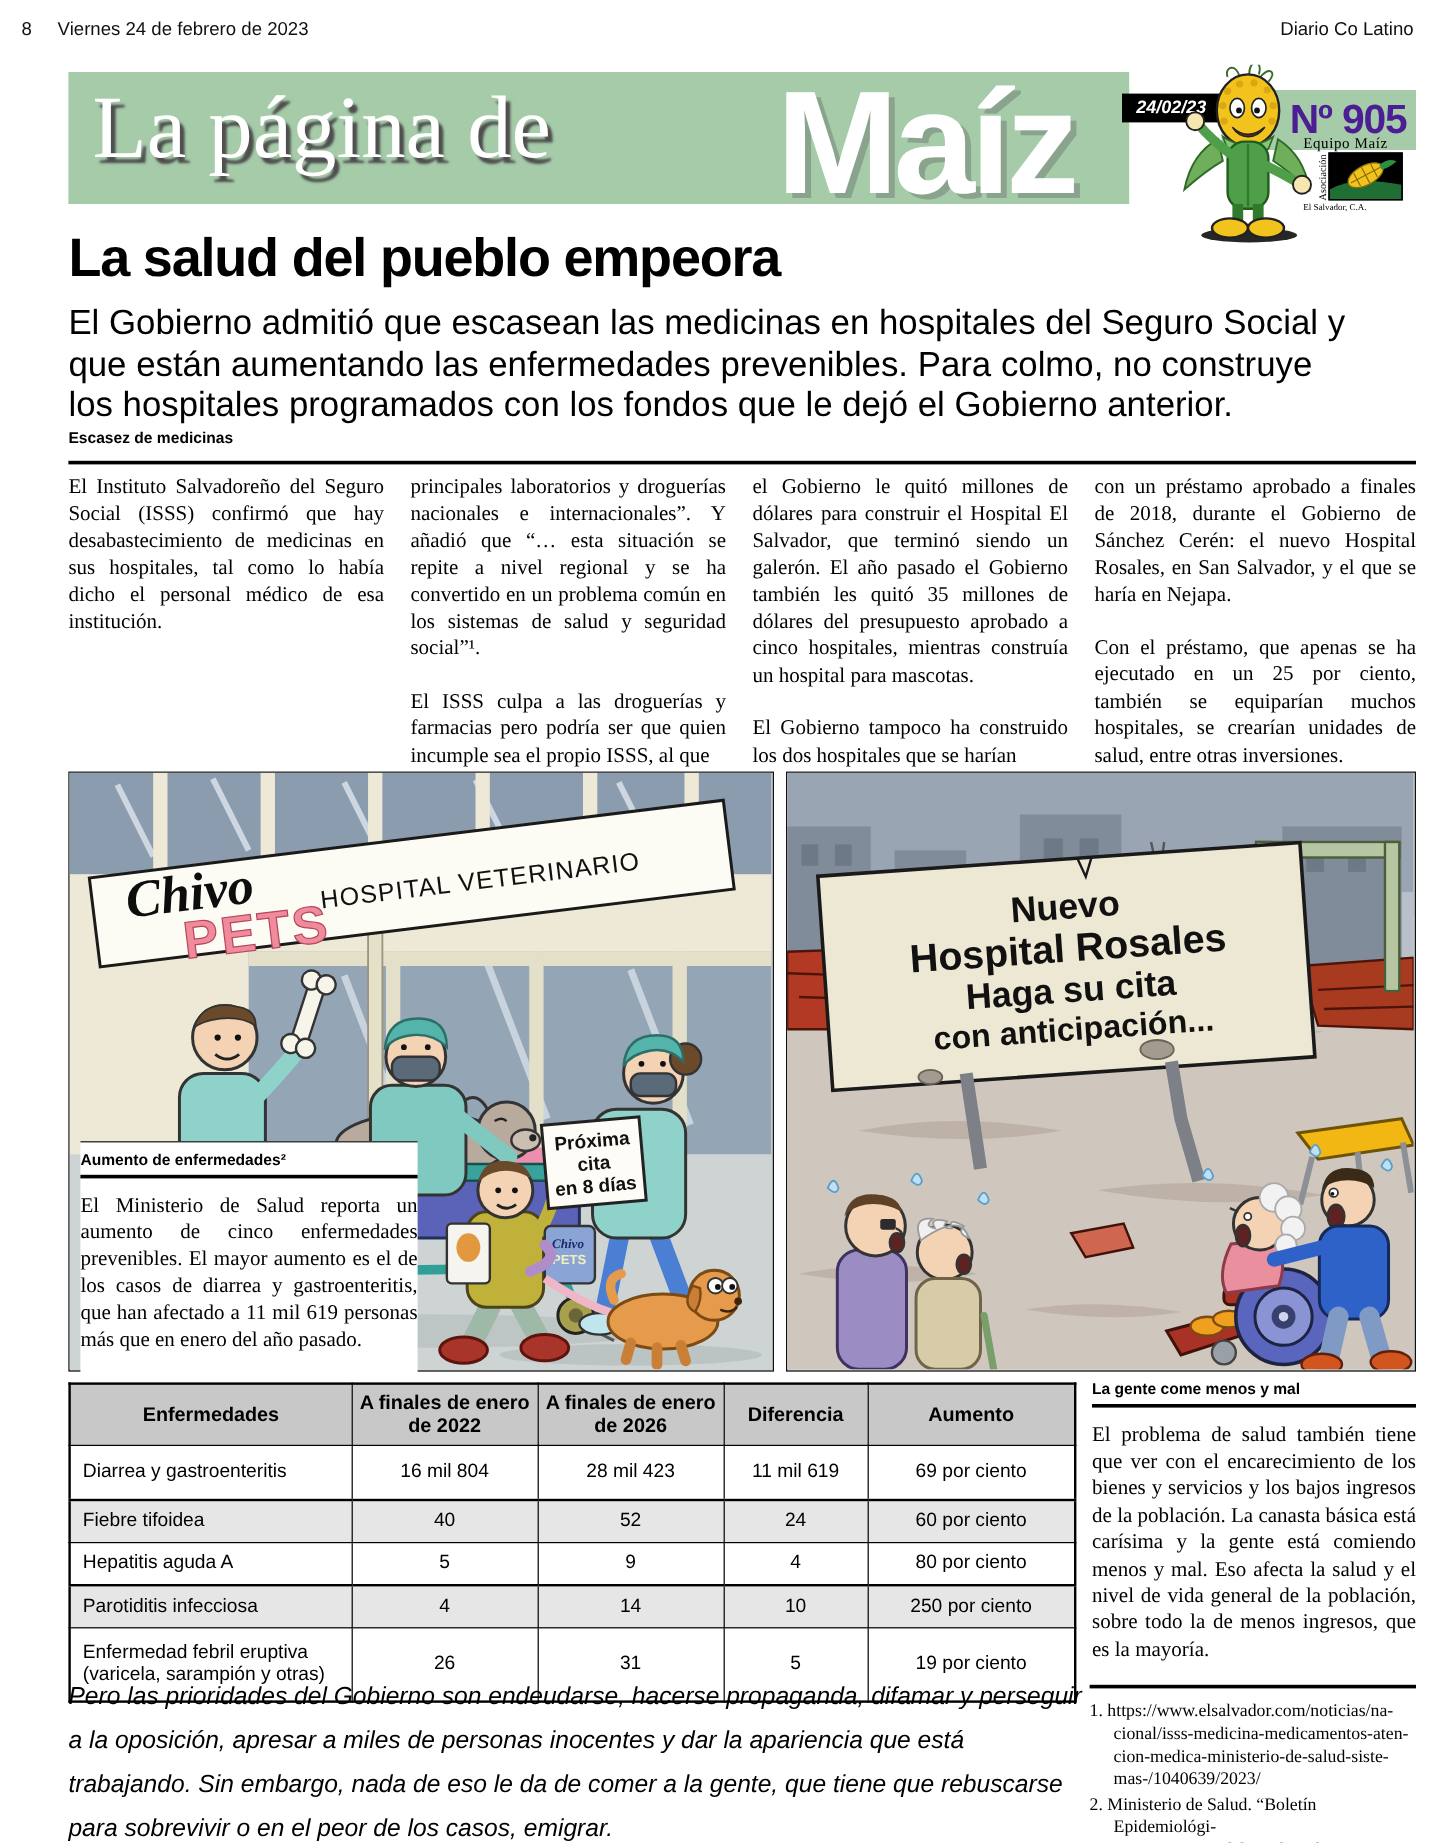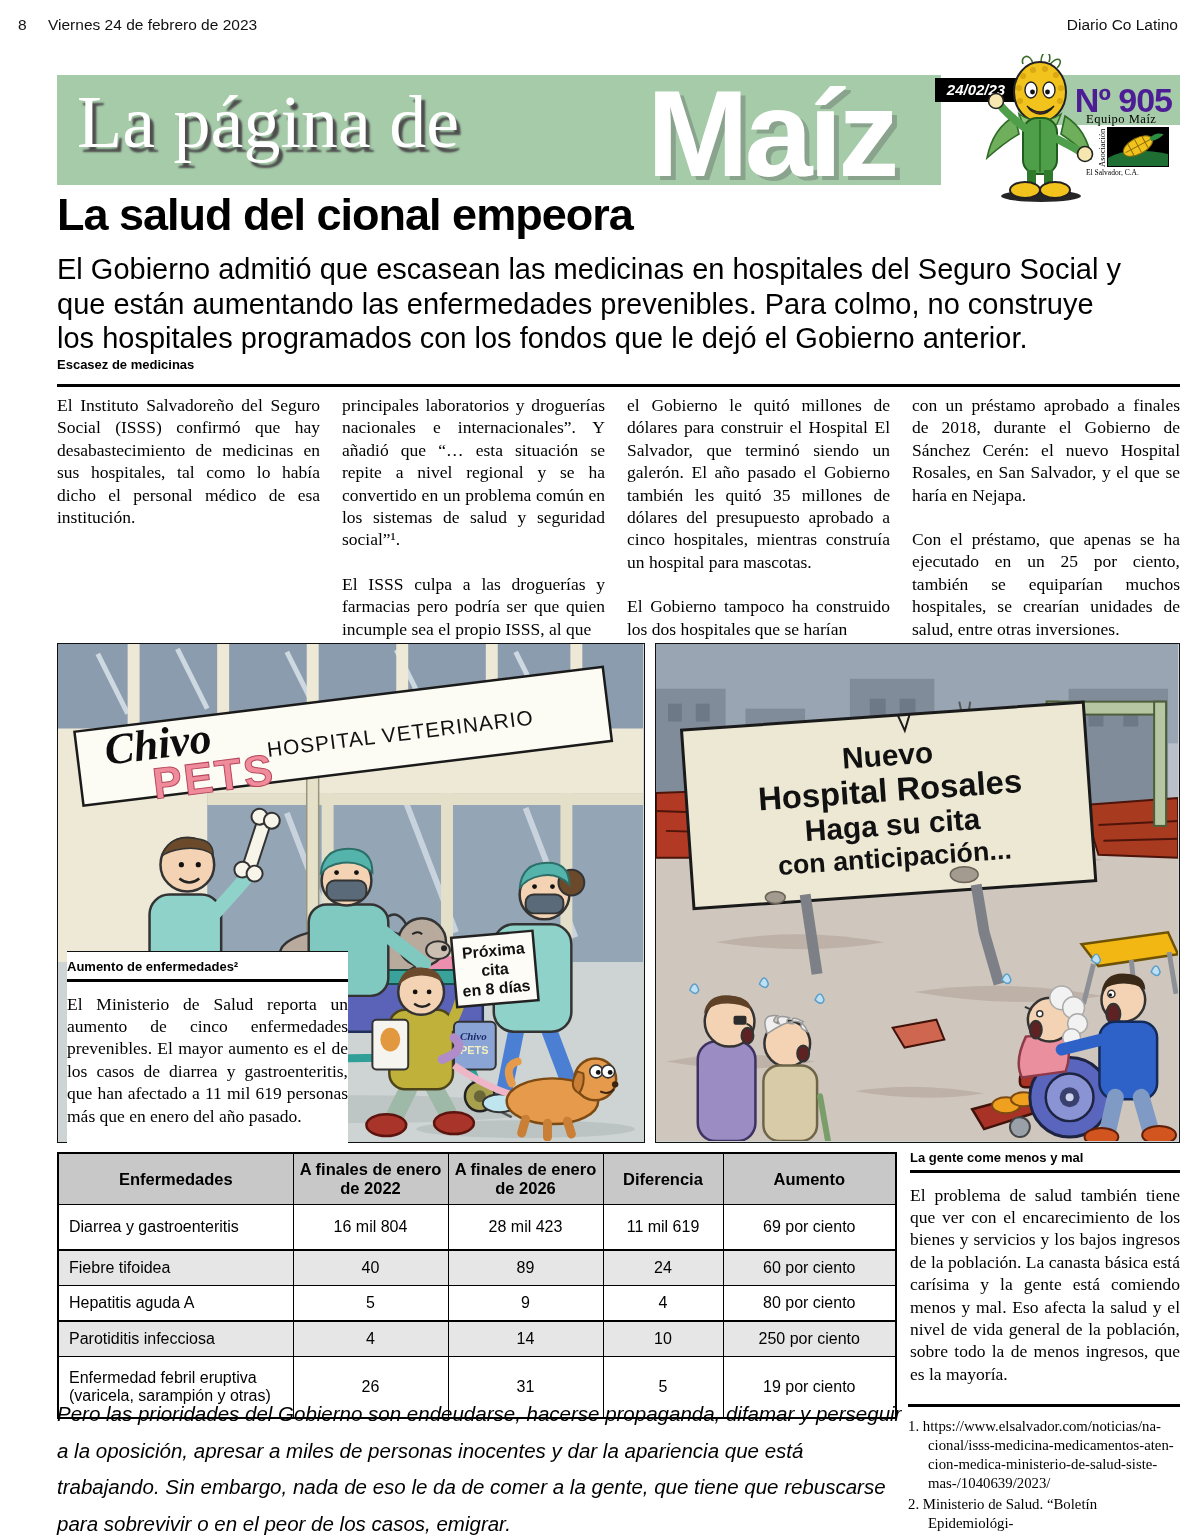--- a/index.html
+++ b/index.html
@@ -55,21 +55,21 @@
 </style>
 </head>
 <body>
 
 <div class="page">
 
   <div class="abs tophdr" style="left:18px;top:16px;">8</div>
   <div class="abs tophdr" style="left:48px;top:16px;">Viernes 24 de febrero de 2023</div>
   <div class="abs tophdr" style="right:22px;top:16px;">Diario Co Latino</div>
 
-  <div class="abs banner" style="left:57px;top:75px;width:884px;height:110px;">
+  <div class="abs banner" style="left:57px;top:60px;width:884px;height:110px;">
     <div class="abs banner-serif" style="left:20px;top:10px;">La página de</div>
     <div class="abs banner-maiz" style="left:590px;top:2px;">Maíz</div>
   </div>
   <div class="abs banner" style="left:1018px;top:75px;width:162px;height:50px;">
     <div class="issue">Nº 905</div>
   </div>
   <div class="abs datebox" style="left:935px;top:78px;width:82px;height:24px;">24/02/23</div>
 
   <svg class="abs" style="left:975px;top:54px;" width="132" height="150" viewBox="0 0 132 150">
     <ellipse cx="66" cy="142" rx="40" ry="6" fill="#000" opacity="0.85"></ellipse>
@@ -117,21 +117,21 @@
             <ellipse cx="30" cy="18" rx="16" ry="8" fill="#f2c31c" stroke="#8a6d0a"></ellipse>
             <path d="M16 18 H44 M22 12 V24 M30 10.5 V25.5 M38 12 V24" stroke="#8a6d0a" stroke-width="1"></path>
             <path d="M44 16 Q54 14 58 20 Q50 22 44 20 Z" fill="#2e8f43"></path>
           </g>
         </svg>
       </div>
     </div>
     <div class="country">El Salvador, C.A.</div>
   </div>
 
-  <div class="abs headline" style="left:57px;top:192px;">La salud del cional empeora</div>
+  <div class="abs headline" style="left:57px;top:192px;">La salud del pueblo empeora</div>
   <div class="abs lede" style="left:57px;top:252px;width:1075px;">El Gobierno admitió que escasean las medicinas en hospitales del Seguro Social y que están aumentando las enfermedades prevenibles. Para colmo, no construye los hospitales programados con los fondos que le dejó el Gobierno anterior.</div>
 
   <div class="abs sechead" style="left:57px;top:357px;">Escasez de medicinas</div>
   <div class="abs rule" style="left:57px;top:384px;width:1123px;height:2.6px;"></div>
 
   <div class="abs" style="left:57px;top:394px;width:263px;">
     <p class="serif-p">El Instituto Salvadoreño del Seguro Social (ISSS) confirmó que hay desabastecimiento de medicinas en sus hospitales, tal como lo había dicho el personal médico de esa institución.</p>
   </div>
   <div class="abs" style="left:342px;top:394px;width:263px;">
     <p class="serif-p">principales laboratorios y droguerías nacionales e internacionales”. Y añadió que “… esta situación se repite a nivel regional y se ha convertido en un problema común en los sistemas de salud y seguridad social”¹.</p>
@@ -446,21 +446,21 @@
       <tr>
         <td class="lft tall">Diarrea y gastroenteritis</td>
         <td>16 mil 804</td>
         <td>28 mil 423</td>
         <td>11 mil 619</td>
         <td>69 por ciento</td>
       </tr>
       <tr class="alt thick-top">
         <td class="lft med">Fiebre tifoidea</td>
         <td>40</td>
-        <td>89</td>
+        <td>52</td>
         <td>24</td>
         <td>60 por ciento</td>
       </tr>
       <tr>
         <td class="lft med">Hepatitis aguda A</td>
         <td>5</td>
         <td>9</td>
         <td>4</td>
         <td>80 por ciento</td>
       </tr>

